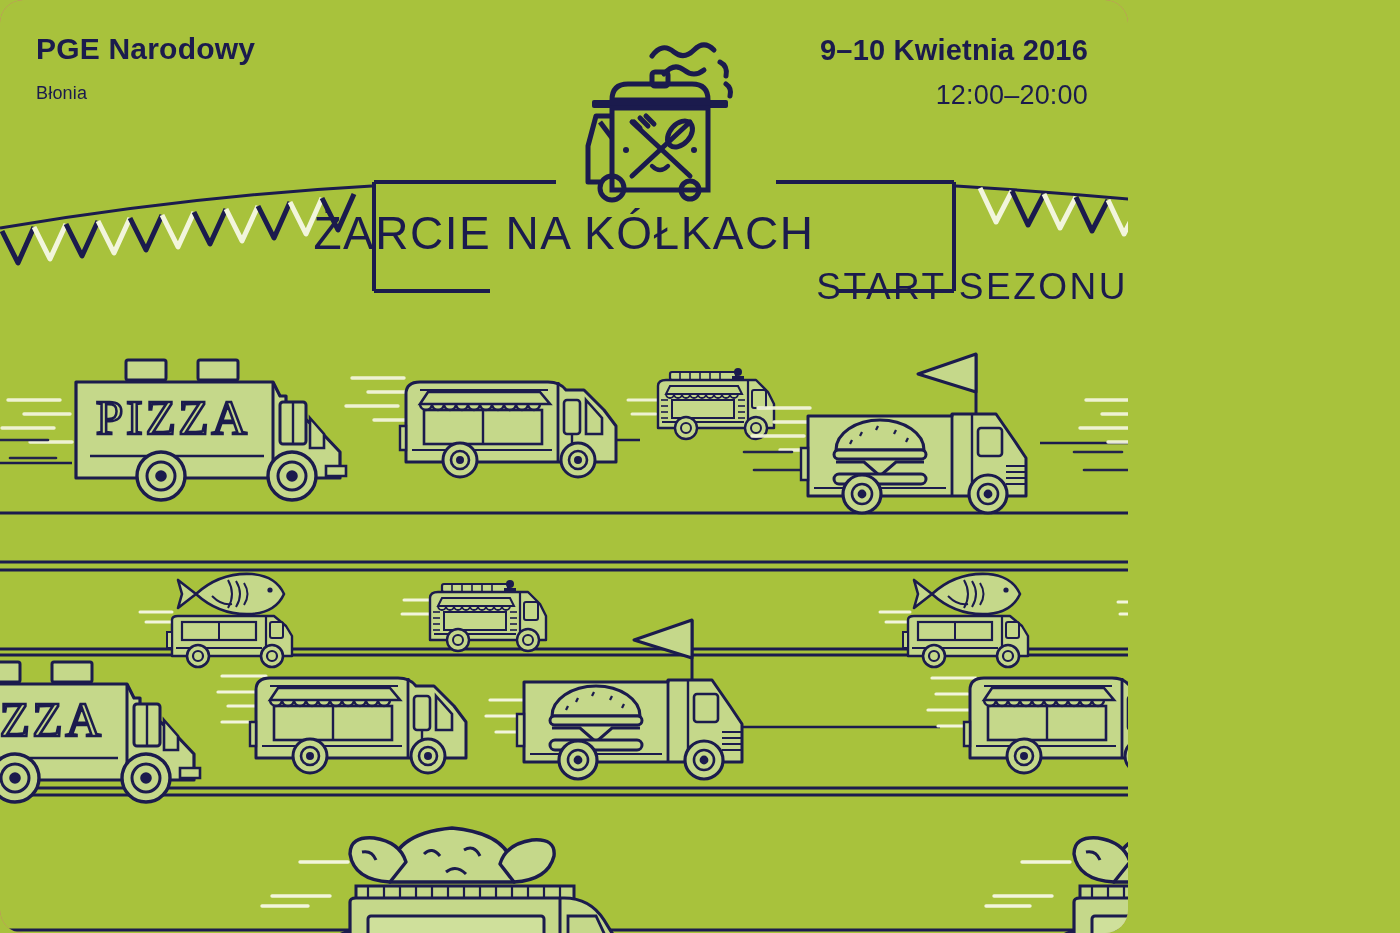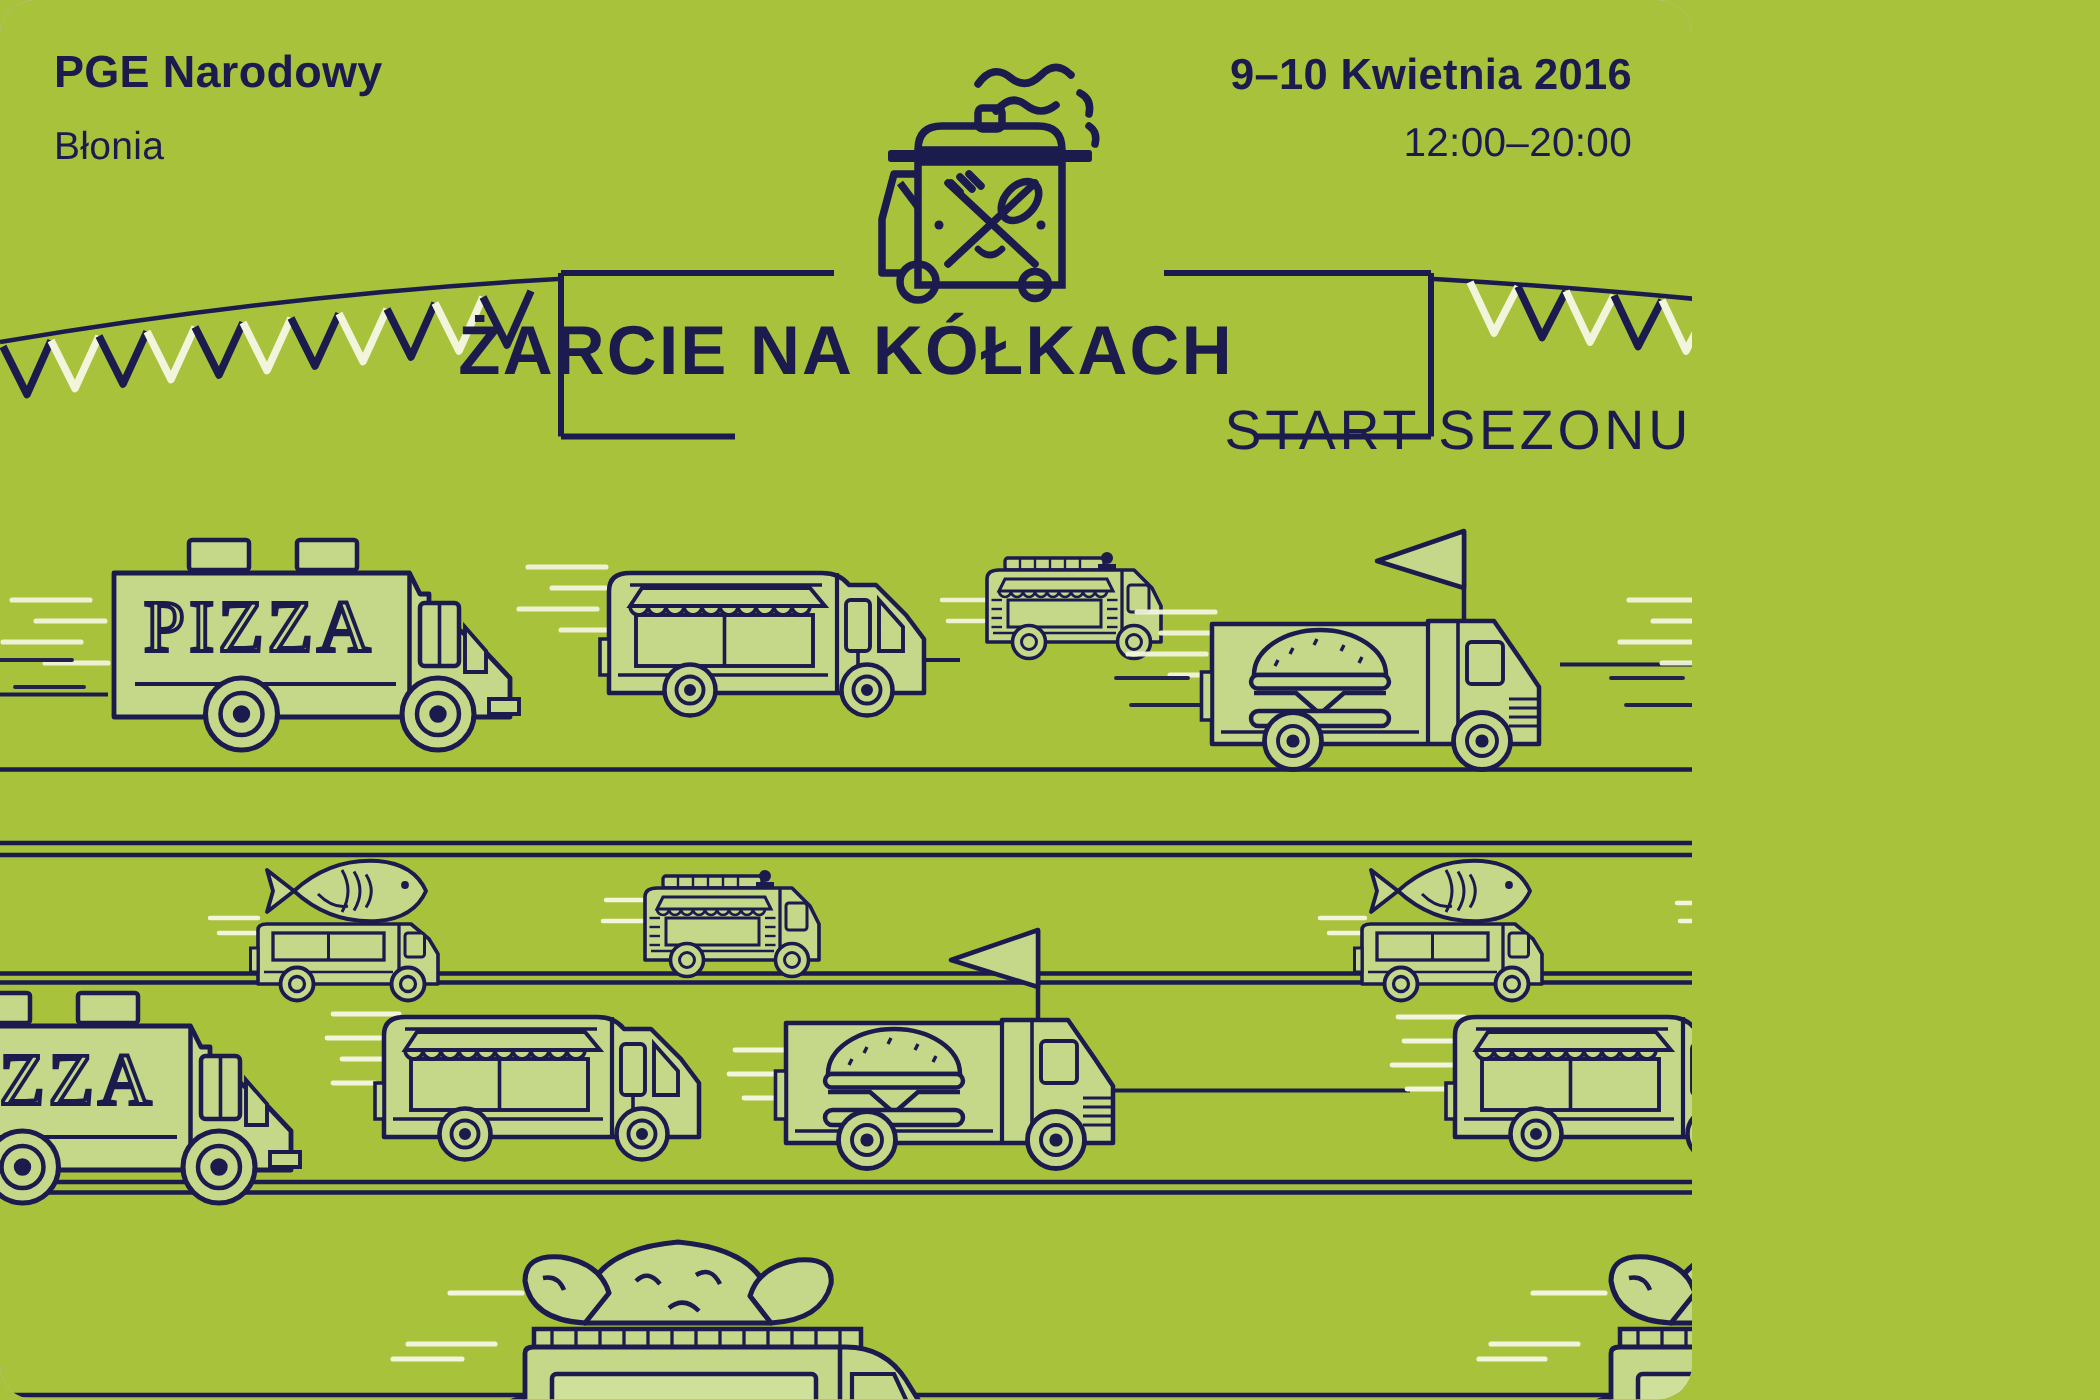--- a/index.html
+++ b/index.html
@@ -5,35 +5,35 @@
   html,body{margin:0;padding:0;}
   body{
     width:1400px;height:933px;overflow:hidden;
     background:#a8c23c;
     font-family:"Liberation Sans", sans-serif;
     position:relative;
   }
   #poster{
     position:absolute;inset:0;
     width:1128px;height:933px;
-    background:#f0abfc;
+    background:#ec4899;
     overflow:hidden;
     border-radius:23px;
   }
   #art{position:absolute;left:0;top:0;width:1400px;height:933px;}
 
   .hdr{position:absolute;color:#1b1b4d;letter-spacing:.2px;}
   #hdr-venue{left:36px;top:34px;font-size:30px;font-weight:bold;line-height:1.0;}
-  #hdr-venue2{left:36px;top:84px;font-size:26px;font-weight:normal;line-height:1.0;}
+  #hdr-venue2{left:36px;top:84px;font-size:18px;font-weight:normal;line-height:1.0;}
   #hdr-dates{right:40px;top:36px;font-size:29px;font-weight:bold;text-align:left;line-height:1.0;}
   #hdr-hours{right:40px;top:82px;font-size:27px;font-weight:normal;text-align:left;line-height:1.0;}
 
   #title-main{
     position:absolute;left:0;right:0;top:206px;text-align:center;
-    font-size:46px;font-weight:bold;color:#1b1b4d;letter-spacing:1.5px;
+    font-size:46px;font-weight:normal;color:#1b1b4d;letter-spacing:1.5px;
   }
   #title-sub{
     position:absolute;left:0;right:0;top:266px;text-align:right;
     font-size:37px;font-weight:normal;color:#1b1b4d;letter-spacing:2.5px;
   }
 </style>
 </head>
 <body>
 
 <div id="poster">

